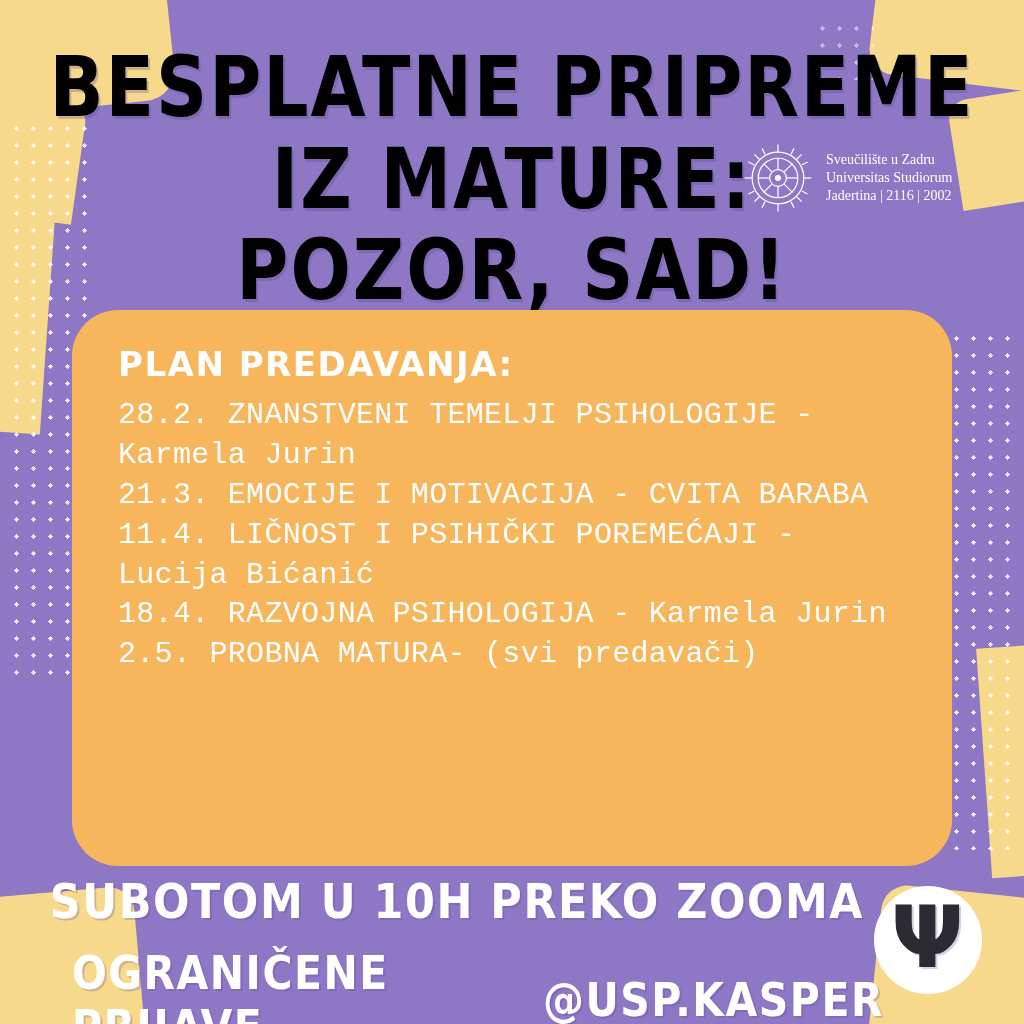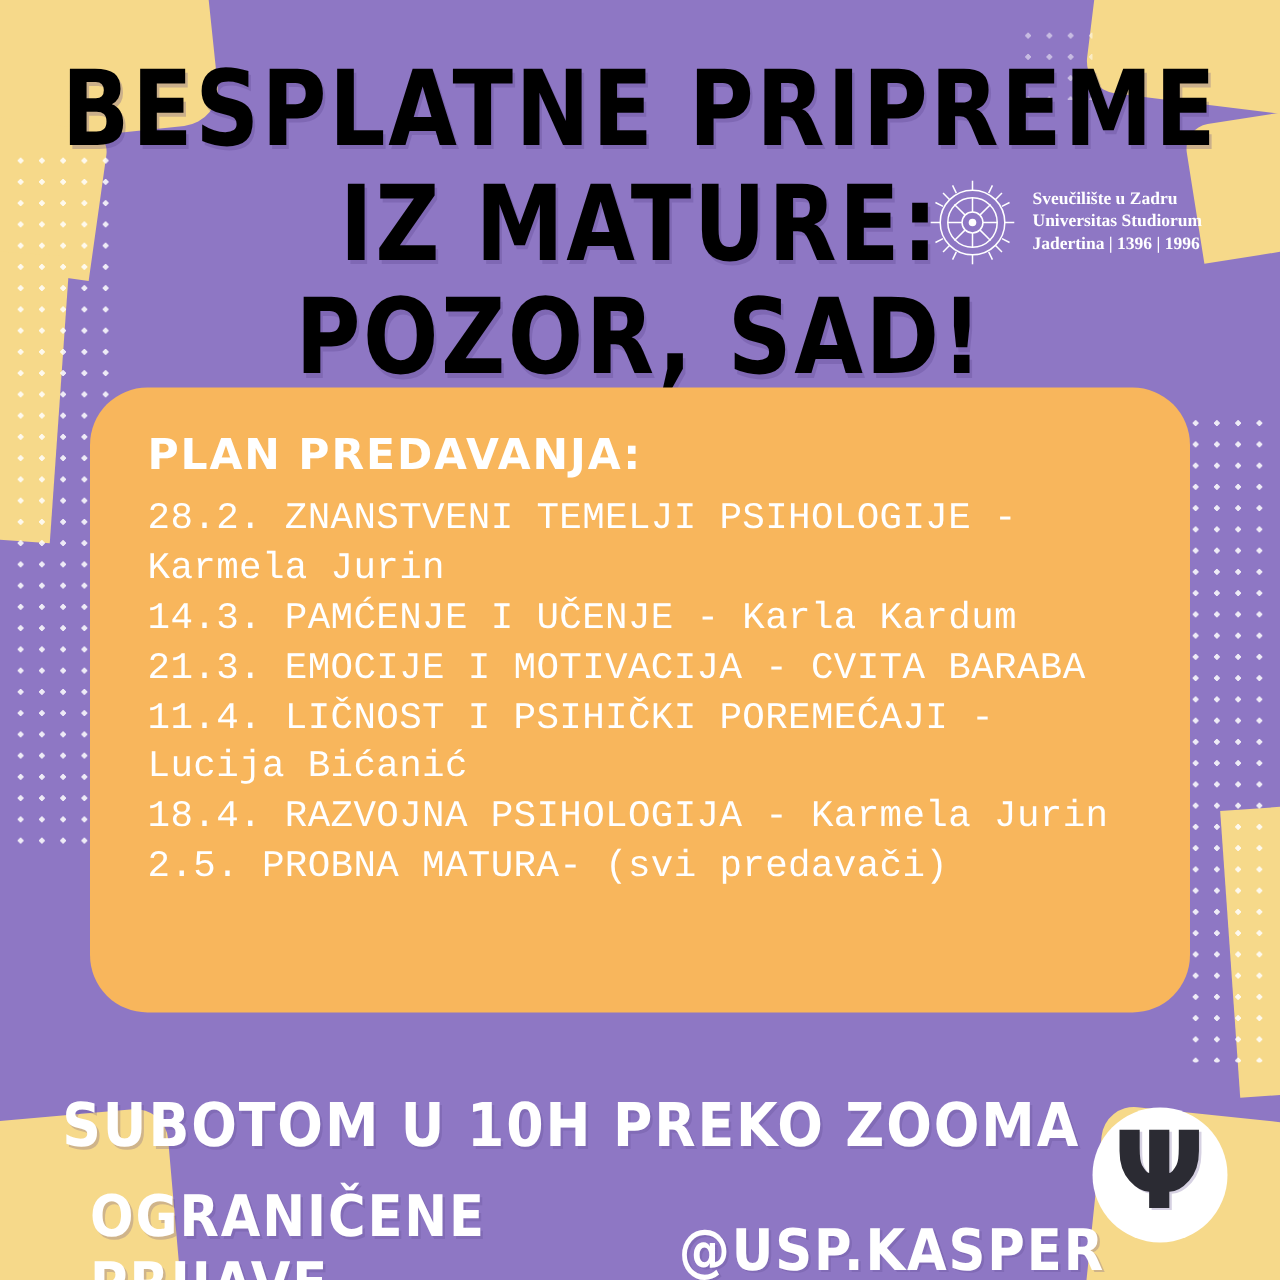--- a/index.html
+++ b/index.html
@@ -126,42 +126,41 @@
   .hl-line.l3 { font-size: 71px; }
 
   
   .uni-logo {
     position: absolute;
     top: 140px;
     left: 740px;
     display: flex;
     align-items: center;
     gap: 10px;
-    font-weight: bold;
   }
   .uni-mark {
     width: 76px;
     height: 76px;
     flex: 0 0 auto;
   }
   .uni-text {
     color: #ffffff;
     font-family: "Liberation Serif", serif;
     font-size: 14px;
     line-height: 1.28;
     white-space: nowrap;
   }
 
   
   .card {
     position: absolute;
     top: 310px;
     left: 72px;
     width: 880px;
-    height: 500px;
+    height: 556px;
     background: #f6b košt;
     background: #f8b65c;
     border-radius: 46px;
     box-sizing: border-box;
     padding: 34px 40px 20px 46px;
   }
   .card-title {
     color: #ffffff;
     font-family: "DejaVu Sans", sans-serif;
     font-weight: bold;
@@ -285,28 +284,27 @@
           <line x1="31" y1="31" x2="42" y2="42"></line>
           <line x1="58" y1="58" x2="69" y2="69"></line>
           <line x1="69" y1="31" x2="58" y2="42"></line>
           <line x1="42" y1="58" x2="31" y2="69"></line>
         </g>
       </g>
     </svg>
     <div class="uni-text">
       <div>Sveučilište u Zadru</div>
       <div>Universitas Studiorum</div>
-      <div>Jadertina | 1396 | 1996</div>
+      <div>Jadertina | 2116 | 2002</div>
     </div>
   </div>
 
   <div class="card">
     <div class="card-title">PLAN PREDAVANJA:</div>
     <div class="lecture">28.2. ZNANSTVENI TEMELJI PSIHOLOGIJE - Karmela Jurin</div>
-    <div class="lecture">14.3. PAMĆENJE I UČENJE - Karla Kardum</div>
     <div class="lecture">21.3. EMOCIJE I MOTIVACIJA - CVITA BARABA</div>
     <div class="lecture">11.4. LIČNOST I PSIHIČKI POREMEĆAJI - Lucija Bićanić</div>
     <div class="lecture">18.4. RAZVOJNA PSIHOLOGIJA - Karmela Jurin</div>
     <div class="lecture">2.5. PROBNA MATURA- (svi predavači)</div>
   </div>
 
   <div class="bottom">
     <div class="bot-line1">SUBOTOM U 10H PREKO ZOOMA</div>
     <div class="bot-row">
       <div class="bot-left">OGRANIČENE PRIJAVE</div>

